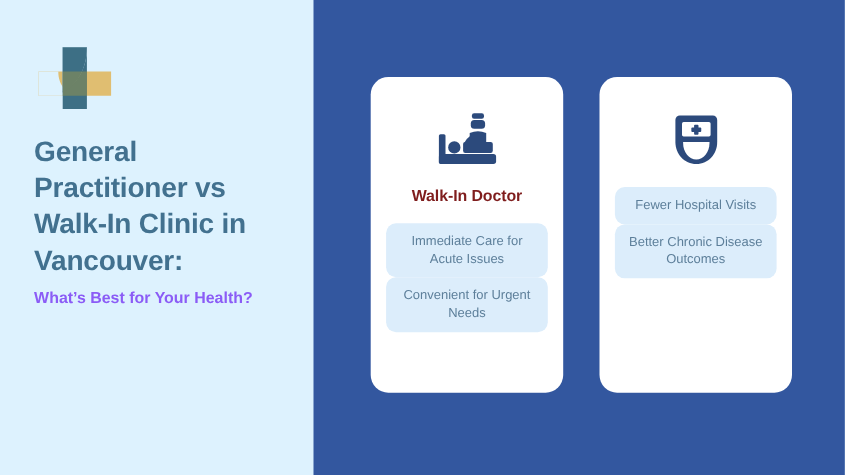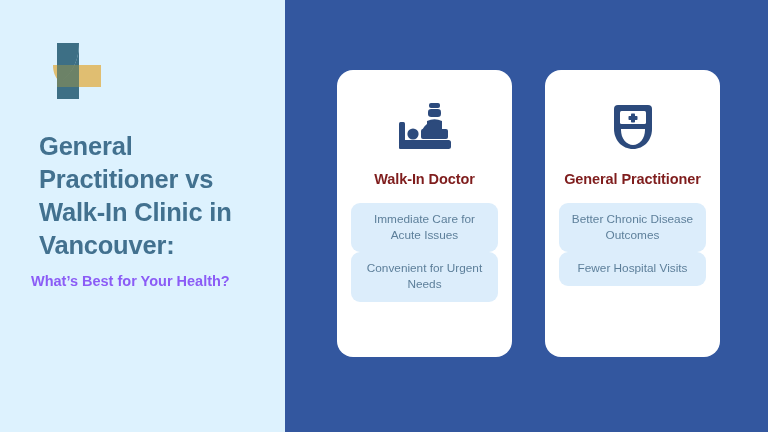--- a/index.html
+++ b/index.html
@@ -43,21 +43,21 @@
   .logo-mark svg { display: block; }
 
   .headline-block {
     position: absolute;
     left: 31px;
     top: 122px;
     width: 232px;
   }
 
   .headline {
-    margin: 8px;
+    margin: 0;
     font-size: 25.5px;
     line-height: 1.30;
     font-weight: bold;
     letter-spacing: -0.2px;
     color: #42718f;
   }
 
   .subhead {
     margin: 6px 0 0 0;
     font-size: 14.5px;
@@ -213,25 +213,24 @@
               <path d="M11 27 h24 v1 c0 8.5 -5.5 15 -12 15 S11 36.5 11 28 z"></path>
             </g>
             <g fill="#2c4a7c">
 
               <rect x="21" y="11.5" width="4" height="9" rx="0.8"></rect>
               <rect x="18.5" y="14" width="9" height="4" rx="0.8"></rect>
             </g>
           </svg>
         </div>
 
-        <div class="card-title">General Practitioner</div>
 
         <div class="pill-list">
+          <div class="pill">Fewer Hospital Visits</div>
           <div class="pill">Better Chronic Disease Outcomes</div>
-          <div class="pill">Fewer Hospital Visits</div>
         </div>
 
       </div>
 
     </div>
   </div>
 
 </div>
 
 </body></html>

